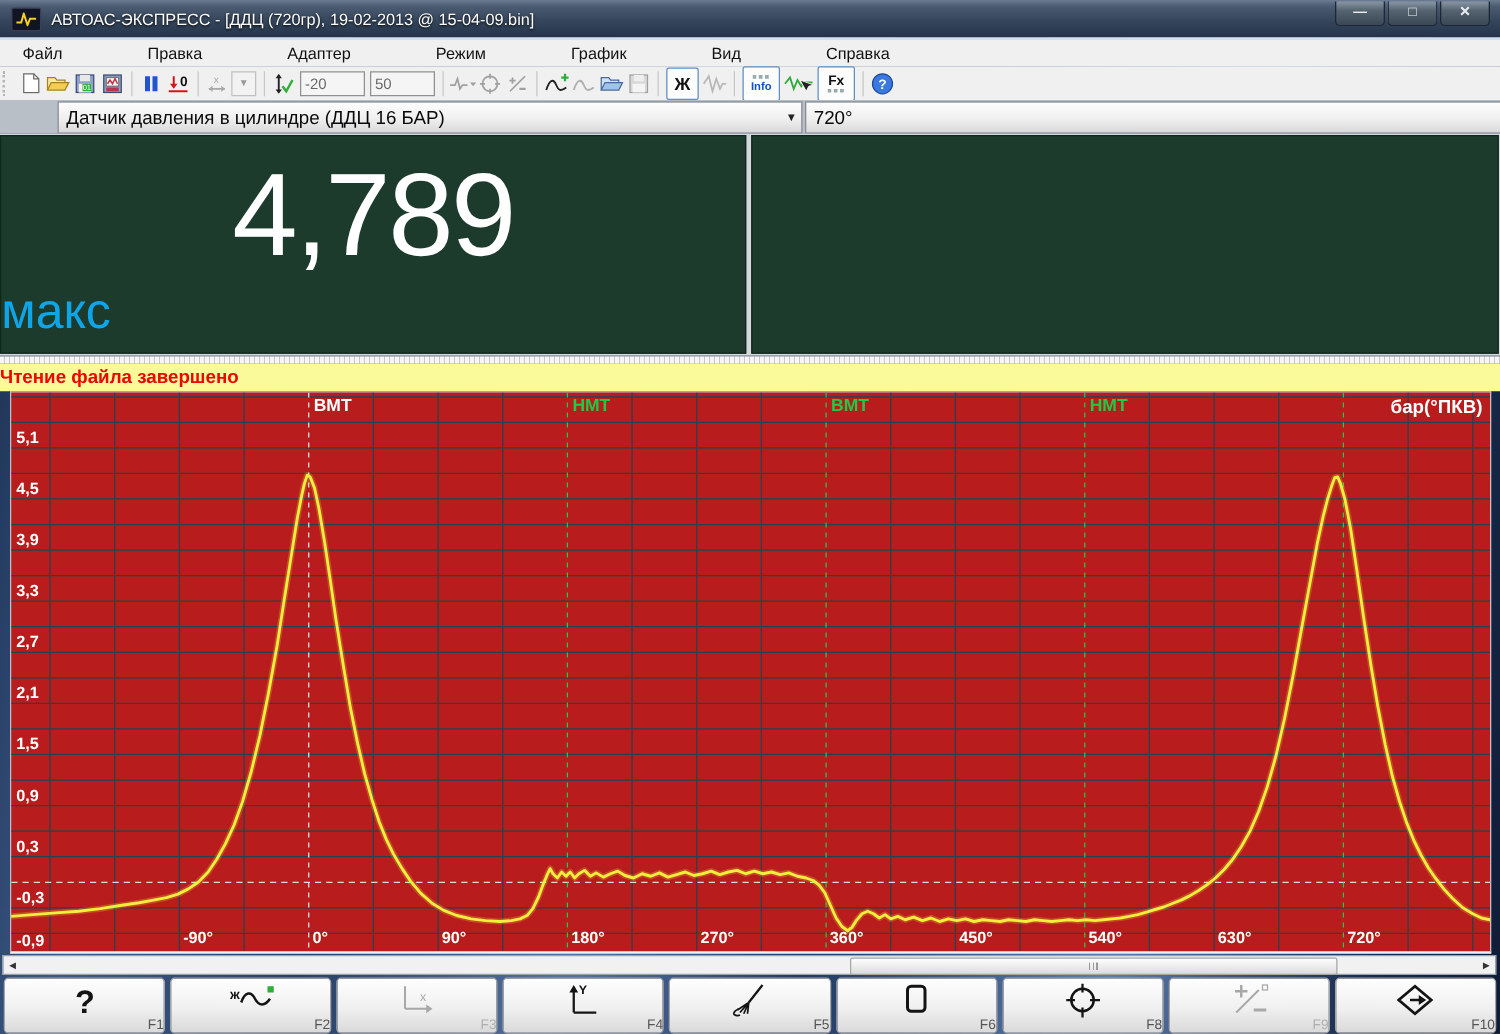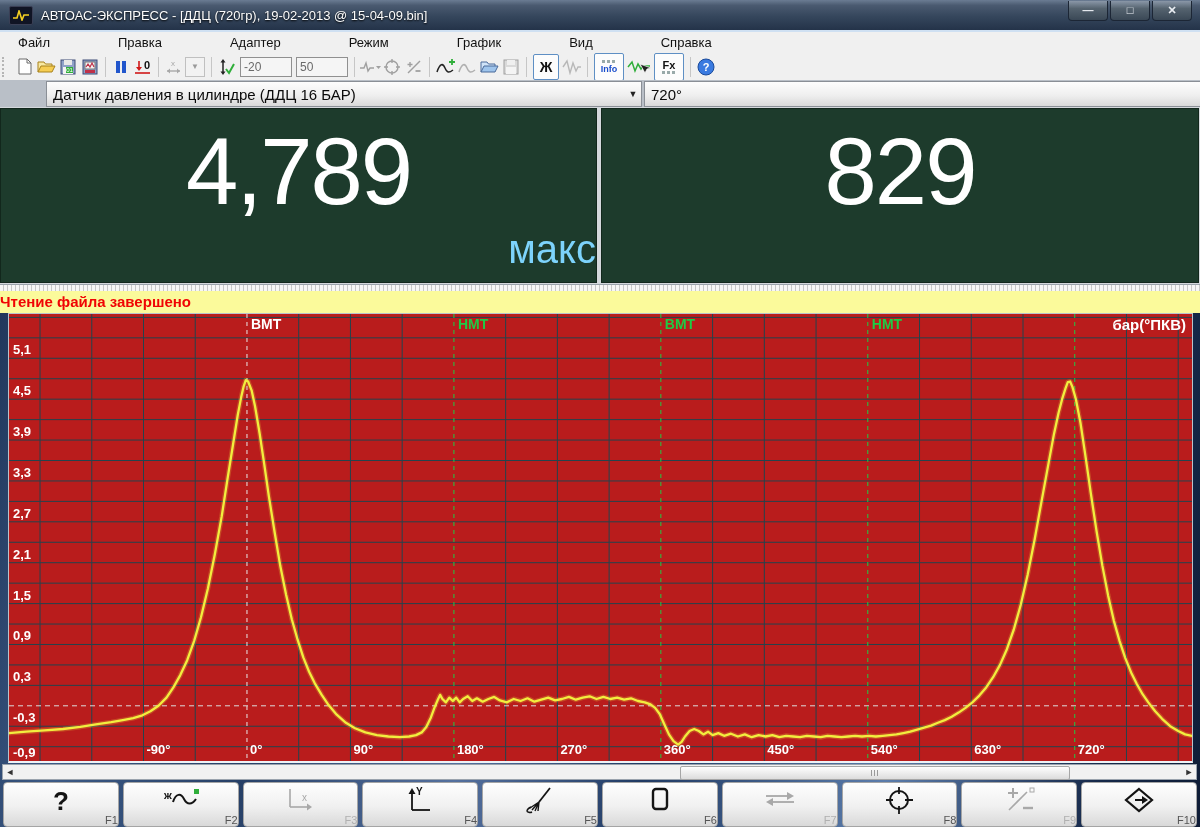--- a/index.html
+++ b/index.html
@@ -40,21 +40,21 @@
   .comborow{left:0;top:80px;width:1200px;height:27px;background:#b9bfc7;}
   .combo{position:absolute;top:1px;height:24px;background:linear-gradient(180deg,#fdfdfd 0%,#efefef 55%,#d9d9d9 100%);
     border:1px solid #8a8f96;display:flex;align-items:center;font-size:15px;color:#0a0a0a;margin-left:44px;}
   .combo .val{padding-left:6px;flex:1;white-space:nowrap;overflow:hidden;}
   .combo .arr{width:16px;color:#222;font-size:9px;text-align:center;}
   
   .panels{left:0;top:107px;width:1200px;height:177px;background:#d4d8dc;}
   .gpanel{position:absolute;top:1px;height:175px;background:#1d3b2c;border:1px solid #12271c;box-sizing:border-box;}
   .bignum{position:absolute;top:14px;left:0;right:0;text-align:center;color:#fff;
     font-size:94px;line-height:1.04;letter-spacing:-2px;}
-  .biglabel{position:absolute;bottom:10px;left:0;right:0;text-align:right;color:#7dd3fc;font-size:40px;}
+  .biglabel{position:absolute;bottom:10px;left:0;right:0;text-align:left;color:#0ea5e9;font-size:40px;}
   
   .tickstrip{left:0;top:284px;width:1200px;height:7px;border-top:1px solid #9aa2aa;box-sizing:border-box;
     background:repeating-linear-gradient(90deg,#f6f6f6 0 3px,#c7c7c7 3px 4px);}
   .statusbar{left:0;top:291px;width:1200px;height:22px;background:#fbfa9b;
     text-align:left;font-size:15px;font-weight:bold;color:#f00404;line-height:21px;}
   
   .chartrow{left:0;top:313px;width:1200px;height:447px;}
   .chart{position:absolute;left:8px;top:0;width:1183px;height:447px;background:#b91c1c;
     border:1px solid #b9c3cc;border-bottom:2px solid #eef2f6;box-sizing:content-box;}
   
@@ -278,21 +278,20 @@
     <span class="arr">▼</span>
   </div>
 </div>
 
 <div class="abs panels">
   <div class="gpanel" style="left:0;width:597px;">
     <div class="bignum">4,789</div>
     <div class="biglabel">макс</div>
   </div>
   <div class="gpanel" style="left:601px;width:598px;">
-    <div class="bignum">829</div>
   </div>
 </div>
 
 <div class="abs tickstrip"></div>
 <div class="abs statusbar">
   <span>Чтение файла завершено</span>
 </div>
 
 <div class="abs chartrow">
   <div class="chart">
@@ -439,31 +438,20 @@
 
     <div class="fbtn">
       <span class="icn">
         <svg width="30" height="28" viewBox="0 0 30 28">
             <rect x="8" y="3" width="14" height="20" rx="3" fill="none" stroke="currentColor" stroke-width="2.4"></rect>
           </svg>
       </span>
         <span class="fkey">F6</span>
     </div>
 
-    <div class="fbtn disabled">
-      <span class="icn">
-        <svg width="36" height="26" viewBox="0 0 36 26">
-            <path d="M4 10h22" stroke="currentColor" stroke-width="1.8"></path>
-            <path d="M32 10l-7-4v8z" fill="currentColor"></path>
-            <path d="M32 16H10" stroke="currentColor" stroke-width="1.8"></path>
-            <path d="M4 16l7-4v8z" fill="currentColor"></path>
-          </svg>
-      </span>
-        <span class="fkey">F7</span>
-    </div>
 
     <div class="fbtn">
       <span class="icn">
         <svg width="32" height="30" viewBox="0 0 32 30">
             <circle cx="16" cy="14" r="9" fill="none" stroke="currentColor" stroke-width="2"></circle>
             <path d="M16 1v7M16 20v8M3 14h7M22 14h8" stroke="currentColor" stroke-width="1.8"></path>
           </svg>
       </span>
         <span class="fkey">F8</span>
     </div>

